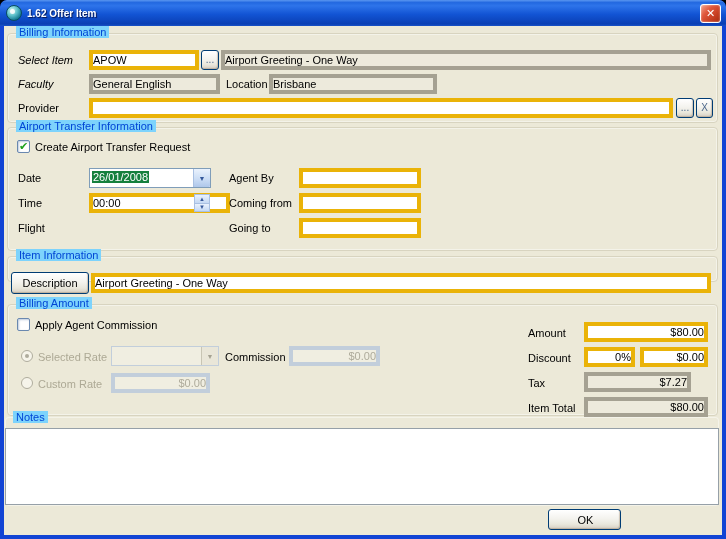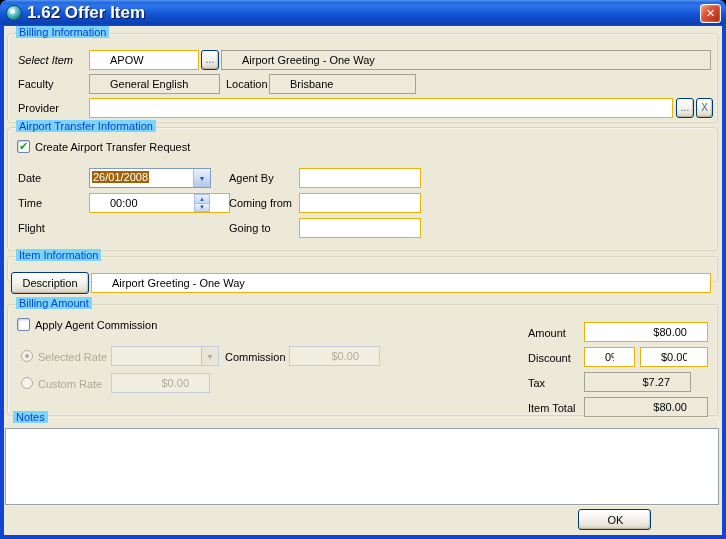--- a/index.html
+++ b/index.html
@@ -16,51 +16,51 @@
     background:linear-gradient(180deg,#5A96F0 0%,#2268E0 10%,#2E74EA 22%,#1254D4 55%,#0A3FB4 92%,#1852C8 100%);
     display:flex;align-items:center;
   }
   .app-icon{
     width:16px;height:16px;margin:0 5px 0 6px;border-radius:50%;
     background:radial-gradient(circle at 35% 30%,#CFF4F2 0%,#5FC2CC 40%,#147A92 75%,#0A5468 100%);
     border:1px solid #0A4C5E;position:relative;flex:0 0 auto;
   }
   .app-icon::after{content:"";position:absolute;left:3px;top:3px;width:5px;height:5px;border-radius:50%;
     background:rgba(255,255,255,.85);}
-  .title{font-size:17px;font-weight:bold;color:#fff;text-shadow:1px 1px 1px rgba(0,0,40,.75);}
+  .title{font-size:10px;font-weight:bold;color:#fff;text-shadow:1px 1px 1px rgba(0,0,40,.75);}
   .closebtn{
     position:absolute;top:4px;right:5px;width:21px;height:19px;
     border:1px solid #FFF;border-radius:3px;
     background:linear-gradient(135deg,#F2A48E 0%,#E0583C 35%,#C53D20 70%,#A42B10 100%);
     color:#fff;font-size:11px;font-weight:bold;line-height:16px;text-align:center;
     box-shadow:inset 0 0 2px rgba(255,255,255,.65);cursor:default;
   }
   .content{position:absolute;left:4px;right:4px;top:26px;bottom:4px;background:#ECE9D8;}
   .group{position:absolute;border:1px solid #D8D4C0;border-radius:4px;box-shadow:0 0 0 1px rgba(255,255,255,.45) inset;}
   .legend{position:absolute;top:-8px;left:8px;background:#7dd3fc;padding:0 3px;color:#0046D5;white-space:nowrap;}
   .lbl{position:absolute;white-space:nowrap;color:#000;}
   .dislbl{color:#ADA995;}
   .txt{
-    position:absolute;height:20px;border:1px solid #eab308;background:#fff;
+    position:absolute;height:20px;border:4px solid #eab308;background:#fff;
     font-family:"Liberation Sans","DejaVu Sans",sans-serif;font-size:11px;color:#000;
-    padding:1px 20px;outline:none;
+    padding:1px 0;outline:none;
   }
   .ro{background:#EDEADC;border-color:#A5A192;}
   .dis{background:#F0EEE1;border-color:#C2CEDB;color:#AEAB9B;}
   .money{text-align:right;}
   .xbtn{
     position:absolute;border:1px solid #003C74;border-radius:3px;
     background:linear-gradient(180deg,#FFFFFF 0%,#F4F3EE 45%,#E9E7DC 75%,#D6CEC2 100%);
     font-family:"Liberation Sans","DejaVu Sans",sans-serif;font-size:11px;color:#000;
     box-shadow:inset -1px -1px 1px rgba(150,130,100,.4);text-align:center;cursor:default;
   }
   .mini{font-size:10px;color:#4E688C;line-height:16px;padding:0;}
   .combo{position:absolute;height:20px;border:1px solid #7F9DB9;background:#fff;display:flex;}
   .combo .val{flex:1;padding:2px 2px;overflow:hidden;white-space:nowrap;}
-  .sel-text{background:#a16207;color:#fff;padding:0 1px;}
+  .sel-text{background:#15803d;color:#fff;padding:0 1px;}
   .combo-btn{
     width:17px;display:flex;align-items:center;justify-content:center;
     background:linear-gradient(180deg,#EAF2FD 0%,#CBDDF5 55%,#AFC7EA 100%);
     border-left:1px solid #A9C0E2;border-radius:0 1px 1px 0;
     color:#35589B;font-size:7px;
   }
   .combo-btn.disbtn{background:#E9E6D8;border-left-color:#C8C5B4;color:#A5A292;}
   .spin{position:absolute;width:16px;display:flex;flex-direction:column;}
   .spin div{
     flex:1;display:flex;align-items:center;justify-content:center;
@@ -96,24 +96,24 @@
 
   <div class="content"></div>
 
   <div class="group" style="left:7px;top:33px;width:711px;height:90px;">
     <span class="legend">Billing Information</span>
     <span class="lbl" style="left:10px;top:20px;font-style:italic;">Select Item</span>
     <input class="txt" style="left: 81px; top: 16px; width: 110px;" value="APOW">
     <button class="xbtn mini" style="left:193px;top:16px;width:18px;height:20px;">...</button>
     <input class="txt ro" style="left: 213px; top: 16px; width: 490px;" readonly="" value="Airport Greeting - One Way">
 
-    <span class="lbl" style="left:10px;top:44px;">Faculty</span>
+    <span class="lbl" style="left:10px;top:44px;font-style:italic;">Faculty</span>
     <input class="txt ro" style="left: 81px; top: 40px; width: 131px;" readonly="" value="General English">
     <span class="lbl" style="left:218px;top:44px;">Location</span>
-    <input class="txt ro" style="left: 261px; top: 40px; width: 147px;" readonly="" value="Brisbane">
+    <input class="txt ro" style="left: 261px; top: 40px; width: 168px;" readonly="" value="Brisbane">
 
     <span class="lbl" style="left:10px;top:68px;">Provider</span>
     <input class="txt" style="left: 81px; top: 64px; width: 584px;" value="">
     <button class="xbtn mini" style="left:668px;top:64px;width:18px;height:20px;">...</button>
     <button class="xbtn mini" style="left:688px;top:64px;width:17px;height:20px;">X</button>
   </div>
 
   <div class="group" style="left:7px;top:127px;width:711px;height:124px;">
     <span class="legend">Airport Transfer Information</span>
 
@@ -181,16 +181,16 @@
 
     <span class="lbl" style="left:520px;top:97px;">Item Total</span>
     <input class="txt ro money" style="left: 576px; top: 92px; width: 124px;" readonly="" value="$80.00">
   </div>
 
   <div class="group" style="left:5px;top:417px;width:714px;height:89px;border:none;">
     <span class="legend" style="top:-6px;">Notes</span>
   </div>
   <textarea class="notes-area" style="left: 5px; top: 428px; width: 714px; height: 77px;" value=""></textarea>
 
-  <button class="xbtn footerbtn" style="left:578px;top:509px;padding-left:8px;">OK</button>
+  <button class="xbtn footerbtn" style="left:548px;top:509px;padding-left:8px;">OK</button>
   <button class="xbtn footerbtn" style="left:643px;top:509px;margin-top:31px;">Cancel</button>
 
 </div>
 
 </body></html>

